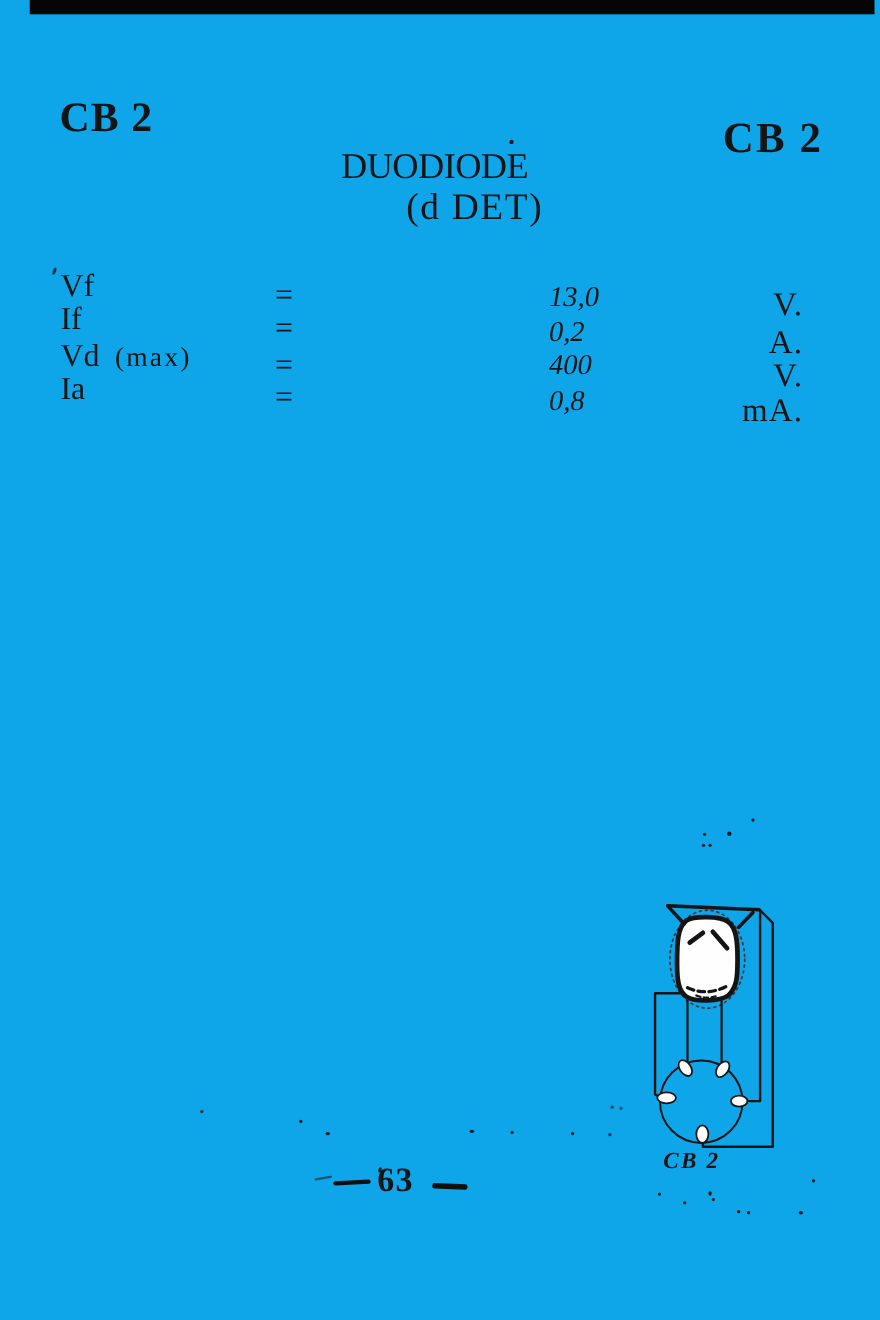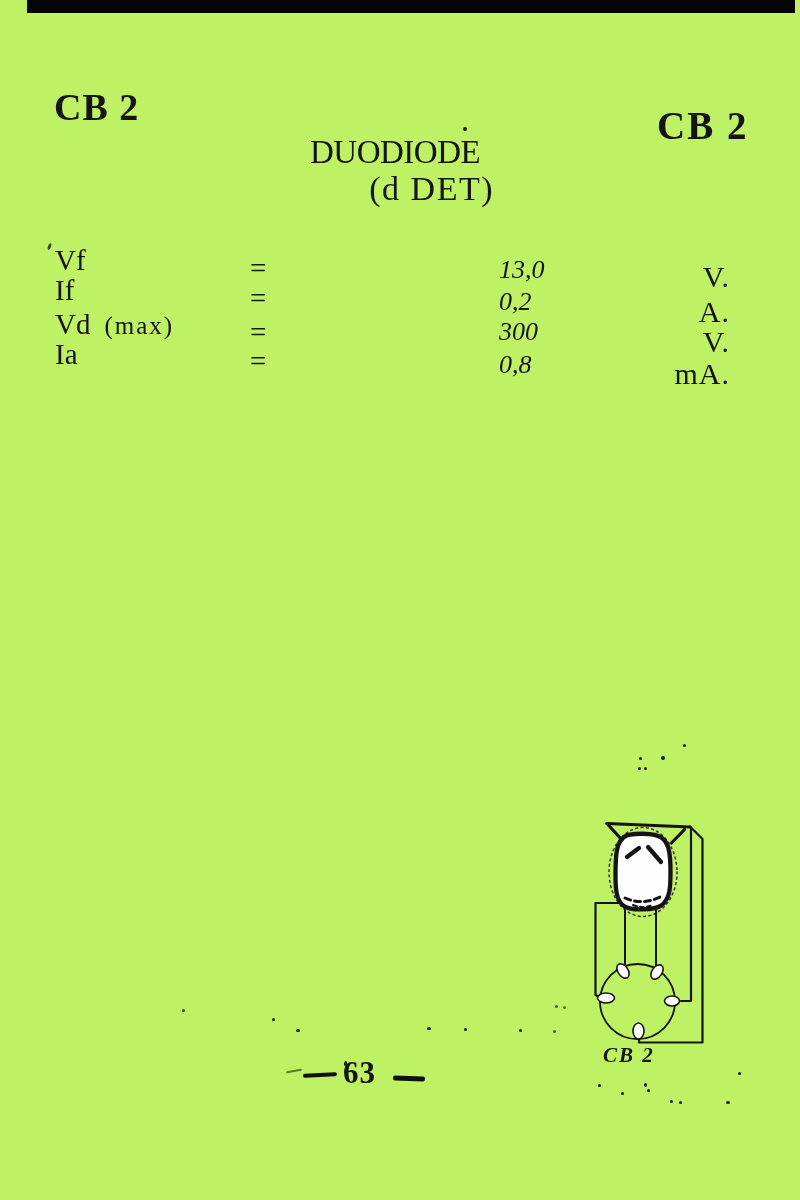--- a/index.html
+++ b/index.html
@@ -1,20 +1,20 @@
 <!DOCTYPE html>
 <html><head>
 <meta charset="utf-8">
 <style>
   html,body{margin:0;padding:0;background:#e8e8e8;}
   .page{
     position:relative;
     width:800px;height:1200px;
     margin:0 auto;
-    background:#bef264;
+    background:#0ea5e9;
     overflow:hidden;
     font-family:"Liberation Serif", serif;
     color:#141414;
   }
   .abs{position:absolute;white-space:nowrap;line-height:1;}
 
   
   .scan-bar{position:absolute;left:27px;top:0;width:768px;height:13px;background:#050505;}
 
   
@@ -65,21 +65,21 @@
   <div class="abs spec-val   r1v">13,0</div>
   <div class="abs spec-unit  r1u">V.</div>
 
   <div class="abs spec-label r2l"><span>If</span><span class="sfx"></span></div>
   <div class="abs spec-eq    r2e">=</div>
   <div class="abs spec-val   r2v">0,2</div>
   <div class="abs spec-unit  r2u">A.</div>
 
   <div class="abs spec-label r3l"><span>Vd</span><span class="sfx">(max)</span></div>
   <div class="abs spec-eq    r3e">=</div>
-  <div class="abs spec-val   r3v">300</div>
+  <div class="abs spec-val   r3v">400</div>
   <div class="abs spec-unit  r3u">V.</div>
 
   <div class="abs spec-label r4l"><span>Ia</span><span class="sfx"></span></div>
   <div class="abs spec-eq    r4e">=</div>
   <div class="abs spec-val   r4v">0,8</div>
   <div class="abs spec-unit  r4u">mA.</div>
 
   <svg class="diagram" width="180" height="290" viewBox="555 805 180 290" fill="none" stroke="#141414" stroke-linecap="round" stroke-linejoin="round">
 
     <ellipse cx="643" cy="872" rx="34" ry="44.5" stroke="#3a3a3a" stroke-width="1.6" stroke-dasharray="1.8 3.6"></ellipse>

